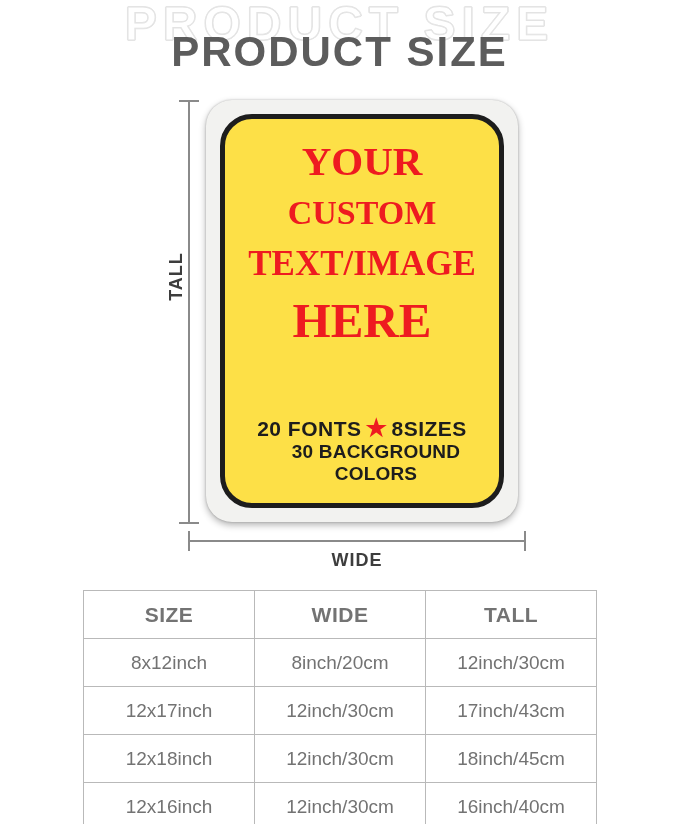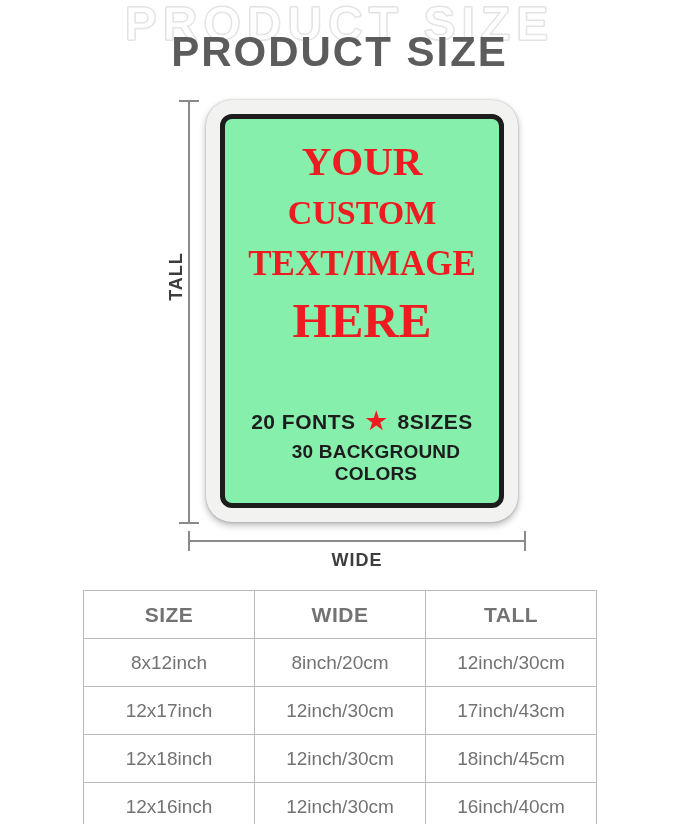--- a/index.html
+++ b/index.html
@@ -65,23 +65,23 @@
     border-radius: 26px;
     box-shadow: 0 3px 7px rgba(0,0,0,0.30), 0 0 2px rgba(0,0,0,0.25);
   }
 
   .sign-inner {
     position: absolute;
     top: 14px;
     left: 14px;
     right: 14px;
     bottom: 14px;
-    background: #86efac;
+    background: #fde047;
     border: 5px solid #1d1d1d;
-    border-radius: 12px;
+    border-radius: 32px;
     box-sizing: border-box;
     overflow: hidden;
     text-decoration: underline;
   }
 
   .sign-text {
     position: absolute;
     top: 22px;
     left: 0;
     right: 0;
@@ -105,26 +105,25 @@
     color: #1d1d1d;
     font-family: "Liberation Sans", sans-serif;
     font-weight: bold;
   }
   .footer-row1 {
     font-size: 21px;
     letter-spacing: 0.5px;
     display: flex;
     justify-content: center;
     align-items: flex-start;
-    gap: 10px;
+    gap: 4px;
   }
   .footer-row2 {
     font-size: 19px;
     letter-spacing: 0.2px;
-    margin-top: 7px;
     padding-left: 28px;
   }
   .star {
     color: #ee1b20;
     font-size: 24px;
     line-height: 1;
     position: relative;
     top: -1px;
   }
 

